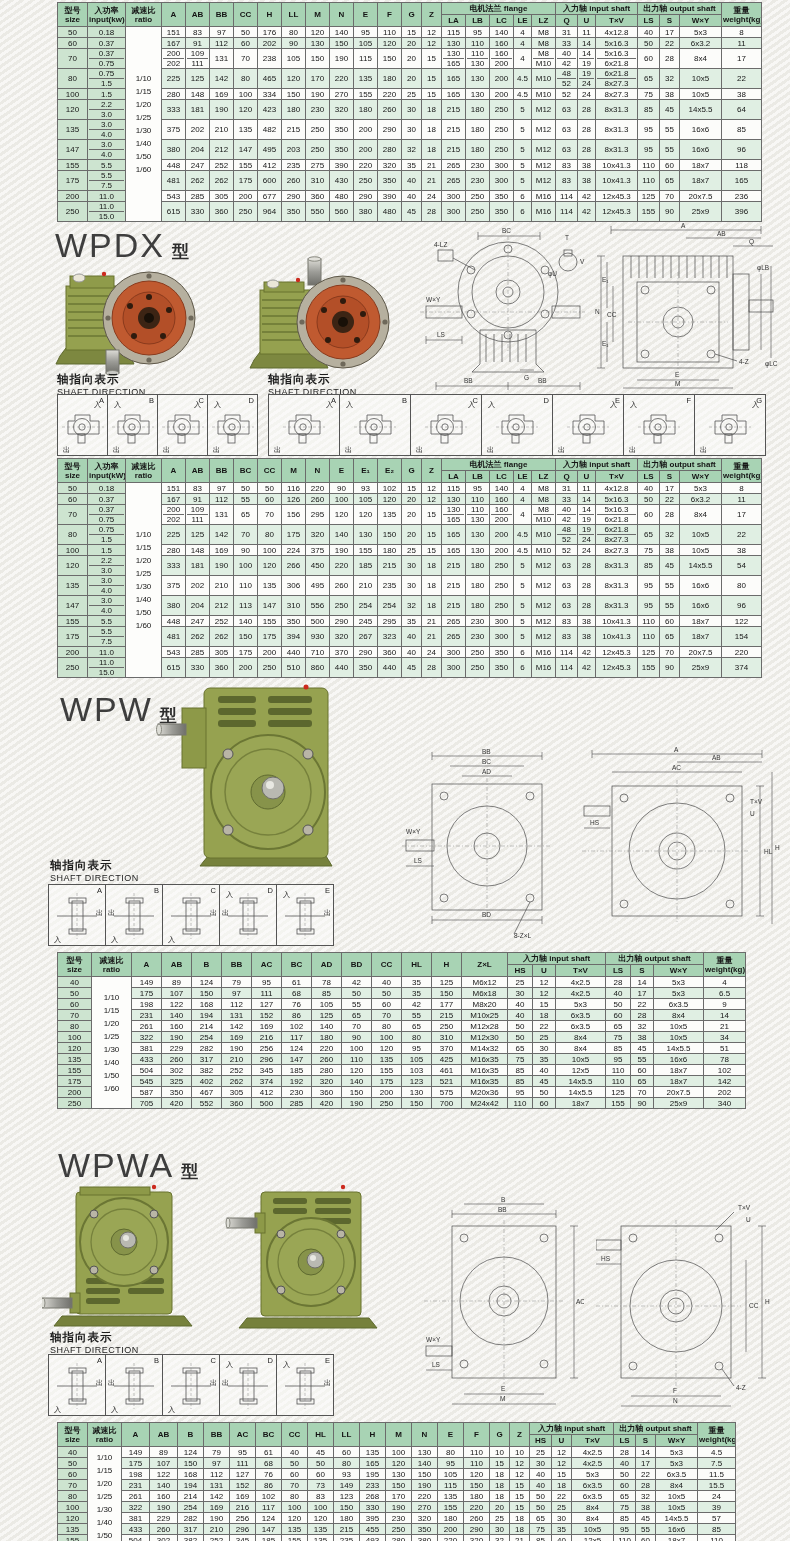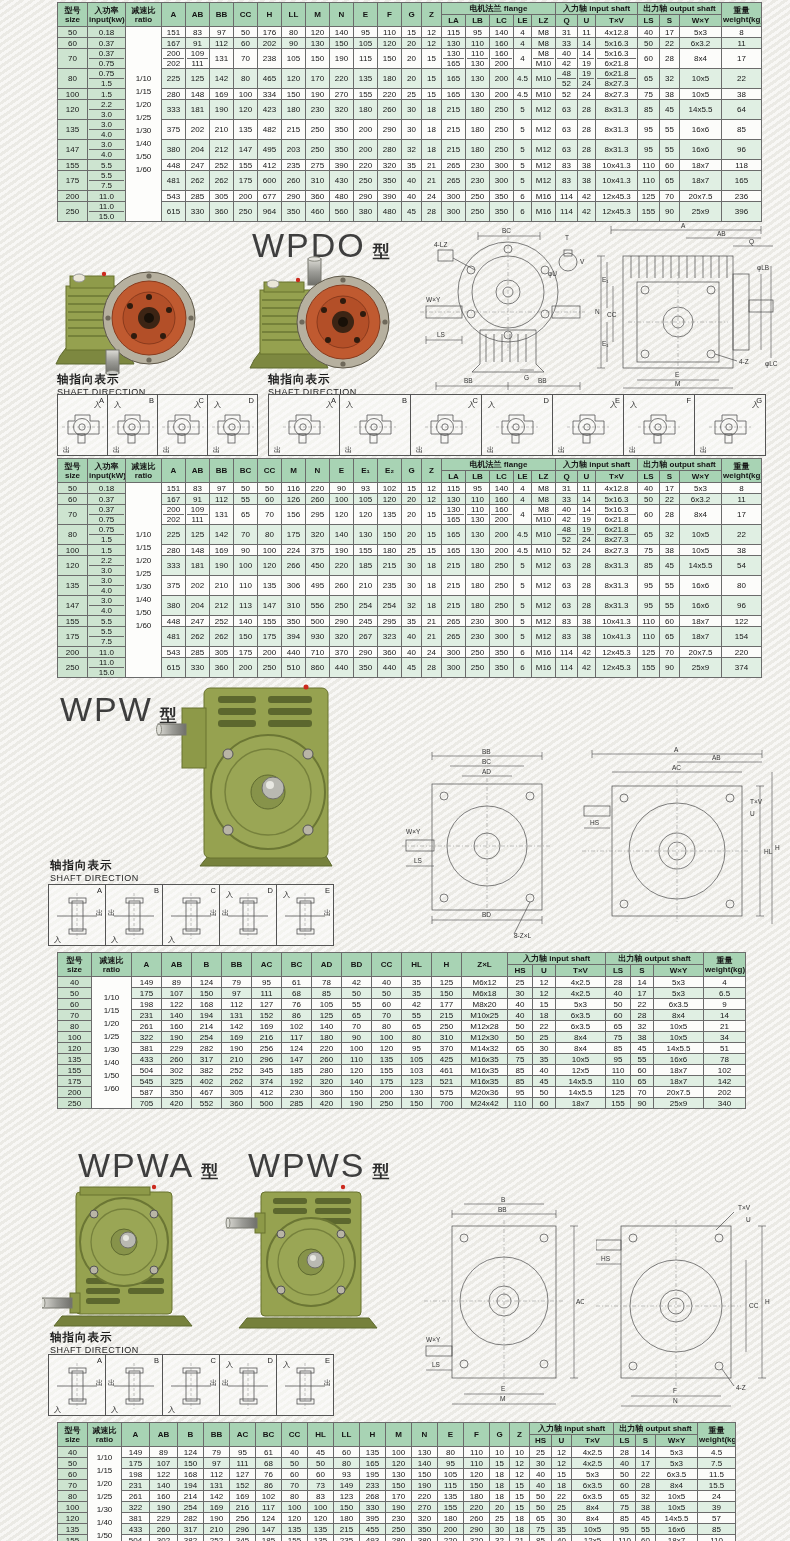--- a/index.html
+++ b/index.html
@@ -1112,21 +1112,21 @@
             <td>
               <div>250</div>
             </td>
             <td>
               <div>964</div>
             </td>
             <td>
               <div>350</div>
             </td>
             <td>
-              <div>460</div>
+              <div>550</div>
             </td>
             <td>
               <div>560</div>
             </td>
             <td>
               <div>380</div>
             </td>
             <td>
               <div>480</div>
             </td>
@@ -1170,21 +1170,21 @@
               <div>25x9</div>
             </td>
             <td>
               <div>396</div>
             </td>
           </tr>
         </tbody>
       </table>
     </div>
 
-  <div class="model-head" style="left:252px;top:226px;"><span>WPDO</span><i>型</i></div>
+  <div class="model-head" style="left:55px;top:226px;"><span>WPDX</span><i>型</i></div>
 
   <svg class="photo" style="left:46px;top:256px" width="158" height="122" viewBox="0 0 158 122">
     <defs>
       <linearGradient id="shaftH" x1="0" y1="0" x2="1" y2="0">
           <stop offset="0" stop-color="#dddcd6"></stop>
           <stop offset=".5" stop-color="#9c9c97"></stop>
           <stop offset="1" stop-color="#6f6f6a"></stop>
         </linearGradient>
       <linearGradient id="shaftV" x1="0" y1="0" x2="0" y2="1">
           <stop offset="0" stop-color="#dddcd6"></stop>
@@ -3610,22 +3610,21 @@
               <div>25x9</div>
             </td>
             <td>
               <div>340</div>
             </td>
           </tr>
         </tbody>
       </table>
     </div>
 
-  <div class="model-head" style="left:58px;top:1146px;margin-left:20px;"><span>WPWA</span><i>型</i></div>
-  <div class="model-head" style="left:248px;top:1146px;"><span>WPWS</span><i>型</i></div>
+  <div class="model-head" style="left:58px;top:1146px;"><span>WPWA</span><i>型</i></div>
 
   <svg class="photo" style="left:42px;top:1180px" width="162" height="155" viewBox="0 0 162 155">
     <path d="M20 136 h122 l8 10 H12 z" fill="#76813c" stroke="#5e6a2e"></path>
     <rect x="34" y="12" width="96" height="122" rx="4" fill="#96a250" stroke="#68732f"></rect>
     <rect x="38" y="7" width="70" height="8" fill="#8d9948" stroke="#68732f"></rect>
     <circle cx="112" cy="7" r="2.2" fill="#cc2a1e"></circle>
     <rect x="44" y="98" width="34" height="6" rx="2.5" fill="#5c672e"></rect>
       <rect x="44" y="108" width="34" height="6" rx="2.5" fill="#5c672e"></rect>
       <rect x="44" y="118" width="34" height="6" rx="2.5" fill="#5c672e"></rect>
     <rect x="86" y="98" width="36" height="6" rx="2.5" fill="#5c672e"></rect>

